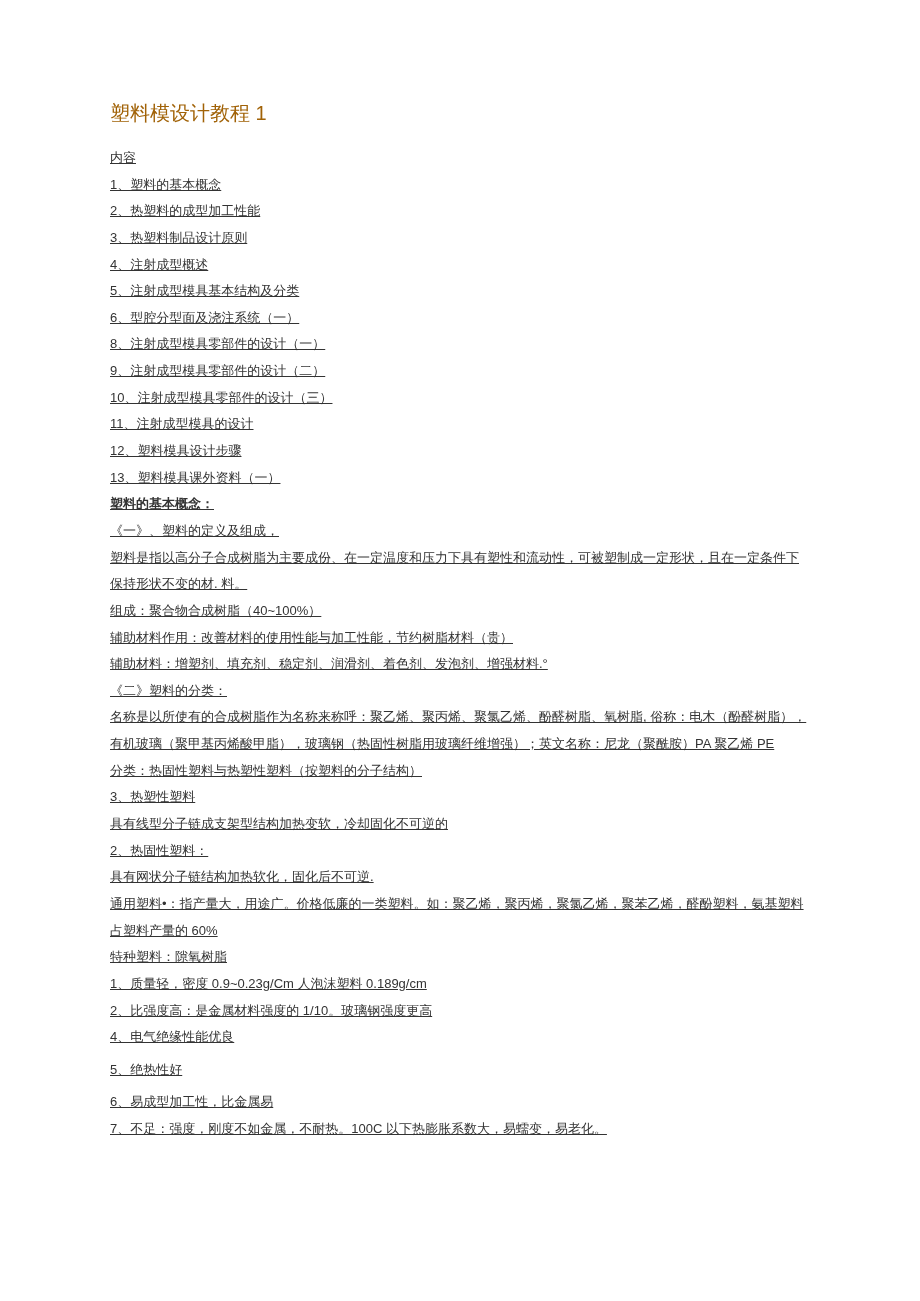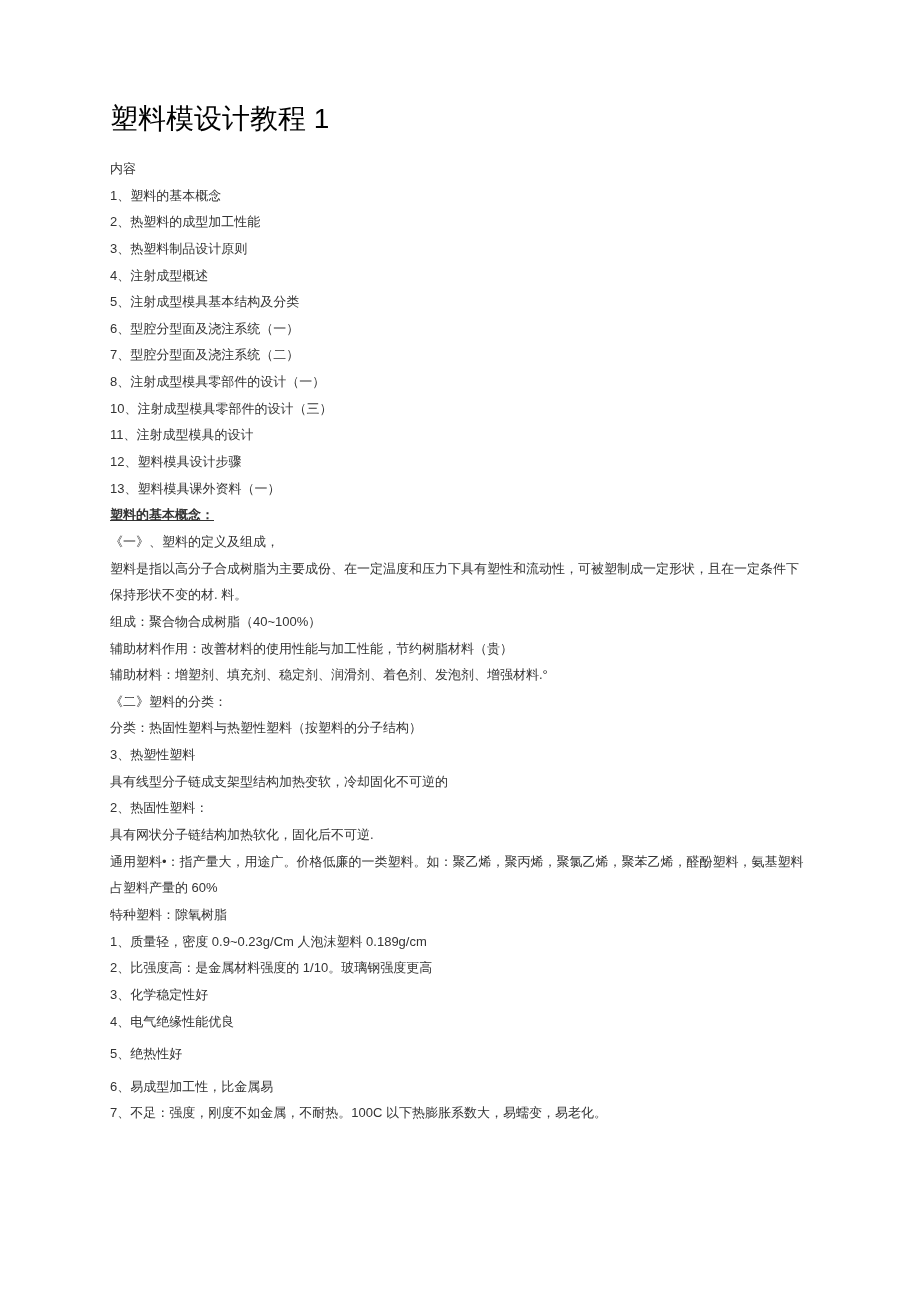--- a/index.html
+++ b/index.html
@@ -7,29 +7,30 @@
     background: #ffffff;
     margin: 0;
     padding: 0;
     width: 920px;
     color: #333;
   }
   .page {
     padding: 100px 110px 60px 110px;
   }
   .title {
-    font-size: 28px;
+    font-size: 20px;
     font-weight: 400;
-    color: #000000;
+    color: #a16207;
     margin-bottom: 18px;
   }
   .line {
     font-size: 13px;
     line-height: 2.05;
     color: #333;
+    text-decoration: underline;
   }
   .section-underline {
     text-decoration: underline;
     font-weight: bold;
     text-align: right;
   }
   .gap {
     height: 6px;
   }
 </style>
@@ -39,44 +40,44 @@
 <div class="page">
   <div class="title">塑料模设计教程 1</div>
   <div class="line">内容</div>
 
   <div class="line">1、塑料的基本概念</div>
   <div class="line">2、热塑料的成型加工性能</div>
   <div class="line">3、热塑料制品设计原则</div>
   <div class="line">4、注射成型概述</div>
   <div class="line">5、注射成型模具基本结构及分类</div>
   <div class="line">6、型腔分型面及浇注系统（一）</div>
-  <div class="line">7、型腔分型面及浇注系统（二）</div>
   <div class="line">8、注射成型模具零部件的设计（一）</div>
+  <div class="line">9、注射成型模具零部件的设计（二）</div>
   <div class="line">10、注射成型模具零部件的设计（三）</div>
   <div class="line">11、注射成型模具的设计</div>
   <div class="line">12、塑料模具设计步骤</div>
   <div class="line">13、塑料模具课外资料（一）</div>
 
   <div class="line"><span class="section-underline">塑料的基本概念：</span></div>
 
   <div class="line">《一》、塑料的定义及组成，</div>
   <div class="line">塑料是指以高分子合成树脂为主要成份、在一定温度和压力下具有塑性和流动性，可被塑制成一定形状，且在一定条件下保持形状不变的材. 料。</div>
   <div class="line">组成：聚合物合成树脂（40~100%）</div>
   <div class="line">辅助材料作用：改善材料的使用性能与加工性能，节约树脂材料（贵）</div>
   <div class="line">辅助材料：增塑剂、填充剂、稳定剂、润滑剂、着色剂、发泡剂、增强材料.°</div>
   <div class="line">《二》塑料的分类：</div>
+  <div class="line">名称是以所使有的合成树脂作为名称来称呼：聚乙烯、聚丙烯、聚氯乙烯、酚醛树脂、氧树脂, 俗称：电木（酚醛树脂），有机玻璃（聚甲基丙烯酸甲脂），玻璃钢（热固性树脂用玻璃纤维增强）；英文名称：尼龙（聚酰胺）PA 聚乙烯 PE</div>
   <div class="line">分类：热固性塑料与热塑性塑料（按塑料的分子结构）</div>
   <div class="line">3、热塑性塑料</div>
   <div class="line">具有线型分子链成支架型结构加热变软，冷却固化不可逆的</div>
   <div class="line">2、热固性塑料：</div>
   <div class="line">具有网状分子链结构加热软化，固化后不可逆.</div>
   <div class="line">通用塑料•：指产量大，用途广。价格低廉的一类塑料。如：聚乙烯，聚丙烯，聚氯乙烯，聚苯乙烯，醛酚塑料，氨基塑料占塑料产量的 60%</div>
   <div class="line">特种塑料：隙氧树脂</div>
   <div class="line">1、质量轻，密度 0.9~0.23g/Cm 人泡沫塑料 0.189g/cm</div>
   <div class="line">2、比强度高：是金属材料强度的 1/10。玻璃钢强度更高</div>
-  <div class="line">3、化学稳定性好</div>
   <div class="line">4、电气绝缘性能优良</div>
   <div class="gap"></div>
   <div class="line">5、绝热性好</div>
   <div class="gap"></div>
   <div class="line">6、易成型加工性，比金属易</div>
   <div class="line">7、不足：强度，刚度不如金属，不耐热。100C 以下热膨胀系数大，易蠕变，易老化。</div>
 </div>
 
 </body></html>

